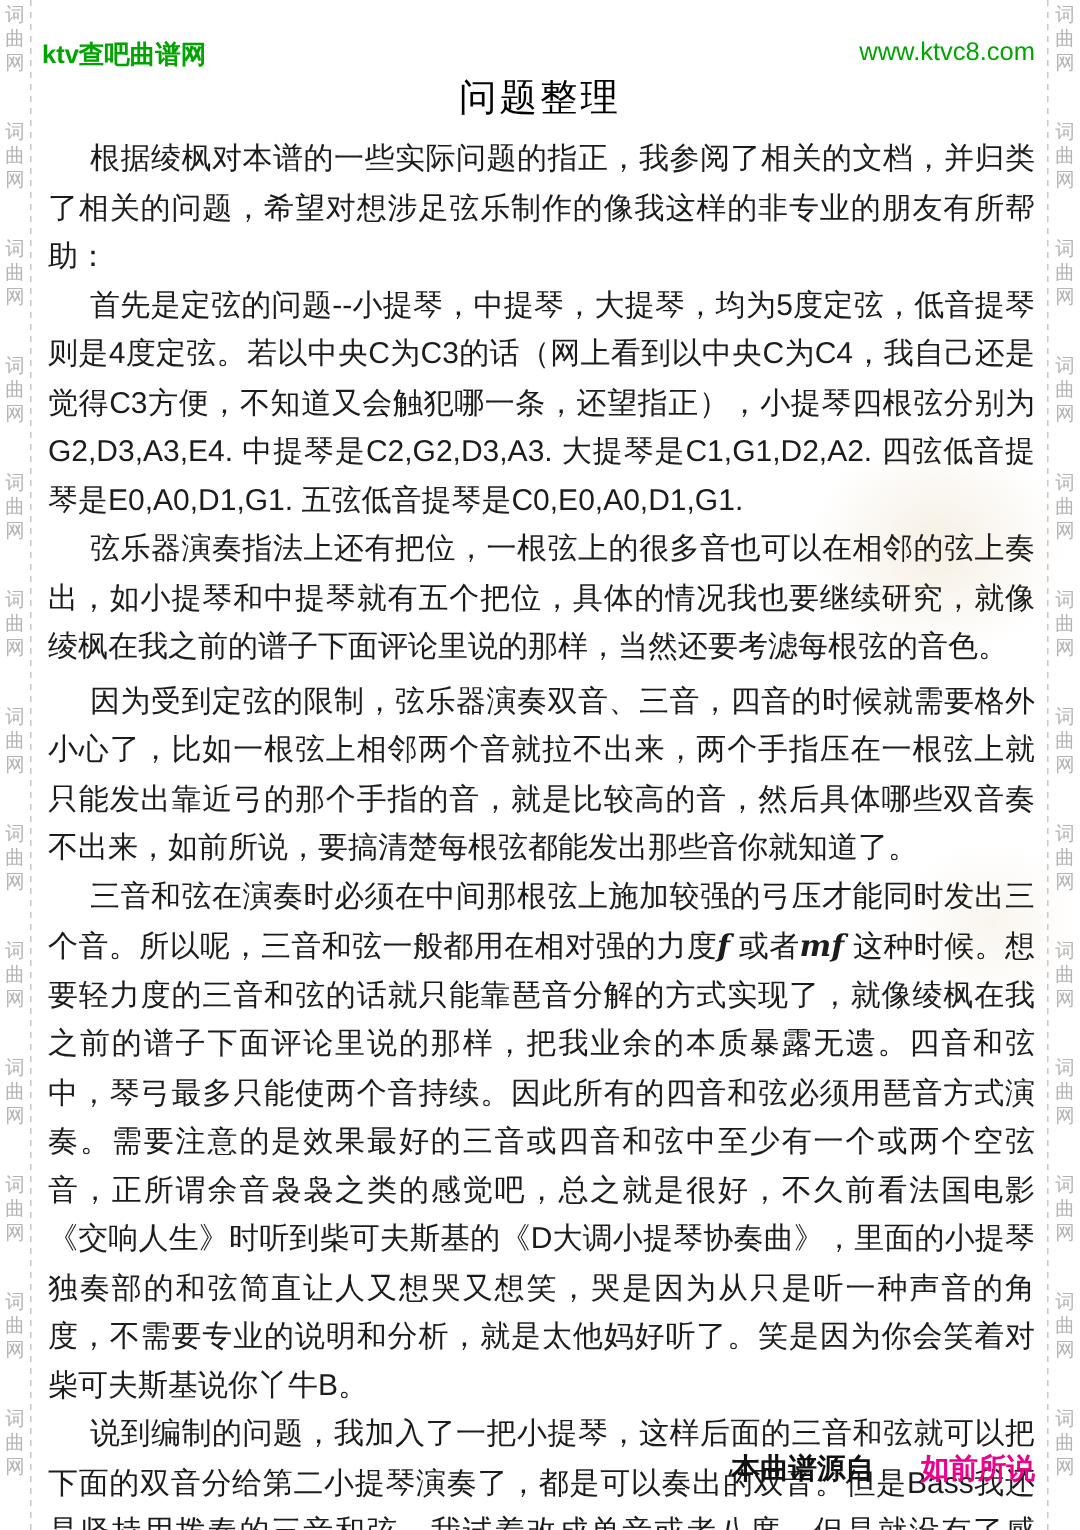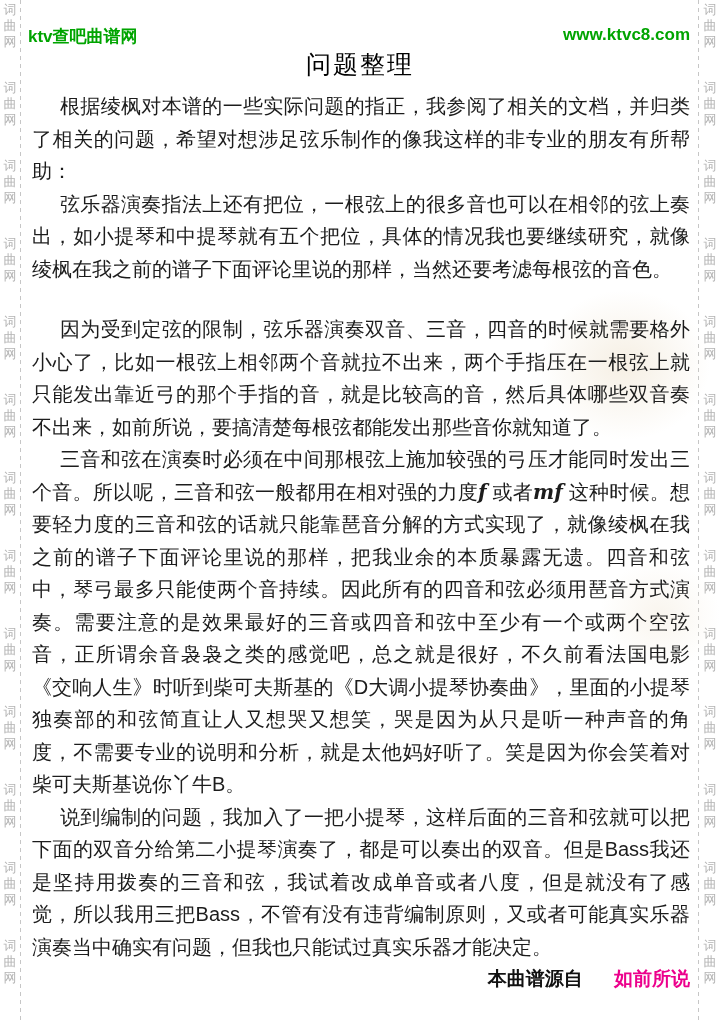--- a/index.html
+++ b/index.html
@@ -35,37 +35,37 @@
   .header{
     position:absolute;left:28px;right:28px;top:25px;height:22px;
   }
   .site-name{
     position:absolute;left:0;top:0;
     color:#00a400;font-size:17px;font-weight:bold;
     text-decoration:none;cursor:pointer;
   }
   .site-url{
     position:absolute;right:2px;top:0;
-    color:#00a400;font-size:17px;font-weight:bold;
+    color:#00a400;font-size:17px;font-weight:normal;
     text-decoration:none;cursor:pointer;
   }
   
   .doc-title{
     position:absolute;left:0;right:0;top:48px;
     text-align:center;font-size:25px;font-weight:400;
     letter-spacing:2px;color:#000000;
   }
   
   .content{
     position:absolute;left:32px;top:90px;width:658px;
     font-size:20px;line-height:32.5px;
     text-align:justify;
   }
   .content p{margin:0;text-indent:28px;}
-  .content p.gap-before{margin-top:28px;}
+  .content p.gap-before{margin-top:4px;}
   .dyn{
     font-family:"DejaVu Serif","Liberation Serif",serif;
     font-style:italic;font-weight:bold;
   }
   
   .footer{
     position:absolute;right:30px;top:966px;
     font-size:19px;font-weight:bold;white-space:nowrap;
   }
   .footer .src-label{color:#111;}
@@ -215,20 +215,21 @@
 
 <div class="header">
   <span class="site-name">ktv查吧曲谱网</span>
   <span class="site-url">www.ktvc8.com</span>
 </div>
 
 <div class="doc-title">问题整理</div>
 
 <div class="content">
   <p>根据绫枫对本谱的一些实际问题的指正，我参阅了相关的文档，并归类了相关的问题，希望对想涉足弦乐制作的像我这样的非专业的朋友有所帮助：</p>
+  <p>首先是定弦的问题--小提琴，中提琴，大提琴，均为5度定弦，低音提琴则是4度定弦。若以中央C为C3的话（网上看到以中央C为C4，我自己还是觉得C3方便，不知道又会触犯哪一条，还望指正），小提琴四根弦分别为G2,D3,A3,E4. 中提琴是C2,G2,D3,A3. 大提琴是C1,G1,D2,A2. 四弦低音提琴是E0,A0,D1,G1. 五弦低音提琴是C0,E0,A0,D1,G1.</p>
   <p>弦乐器演奏指法上还有把位，一根弦上的很多音也可以在相邻的弦上奏出，如小提琴和中提琴就有五个把位，具体的情况我也要继续研究，就像绫枫在我之前的谱子下面评论里说的那样，当然还要考滤每根弦的音色。</p>
   <p class="gap-before">因为受到定弦的限制，弦乐器演奏双音、三音，四音的时候就需要格外小心了，比如一根弦上相邻两个音就拉不出来，两个手指压在一根弦上就只能发出靠近弓的那个手指的音，就是比较高的音，然后具体哪些双音奏不出来，如前所说，要搞清楚每根弦都能发出那些音你就知道了。</p>
   <p><span>三音和弦在演奏时必须在中间那根弦上施加较强的弓压才能同时发出三个音。所以呢，三音和弦一般都用在相对强的力度</span><span class="dyn">f</span><span> 或者</span><span class="dyn">mf</span><span> 这种时候。想要轻力度的三音和弦的话就只能靠琶音分解的方式实现了，就像绫枫在我之前的谱子下面评论里说的那样，把我业余的本质暴露无遗。四音和弦中，琴弓最多只能使两个音持续。因此所有的四音和弦必须用琶音方式演奏。需要注意的是效果最好的三音或四音和弦中至少有一个或两个空弦音，正所谓余音袅袅之类的感觉吧，总之就是很好，不久前看法国电影《交响人生》时听到柴可夫斯基的《D大调小提琴协奏曲》，里面的小提琴独奏部的和弦简直让人又想哭又想笑，哭是因为从只是听一种声音的角度，不需要专业的说明和分析，就是太他妈好听了。笑是因为你会笑着对柴可夫斯基说你丫牛B。</span></p>
   <p>说到编制的问题，我加入了一把小提琴，这样后面的三音和弦就可以把下面的双音分给第二小提琴演奏了，都是可以奏出的双音。但是Bass我还是坚持用拨奏的三音和弦，我试着改成单音或者八度，但是就没有了感觉，所以我用三把Bass，不管有没有违背编制原则，又或者可能真实乐器演奏当中确实有问题，但我也只能试过真实乐器才能决定。</p>
 </div>
 
 <div class="footer">
   <span class="src-label">本曲谱源自</span>
   <span class="src-site">如前所说</span>
 </div>

